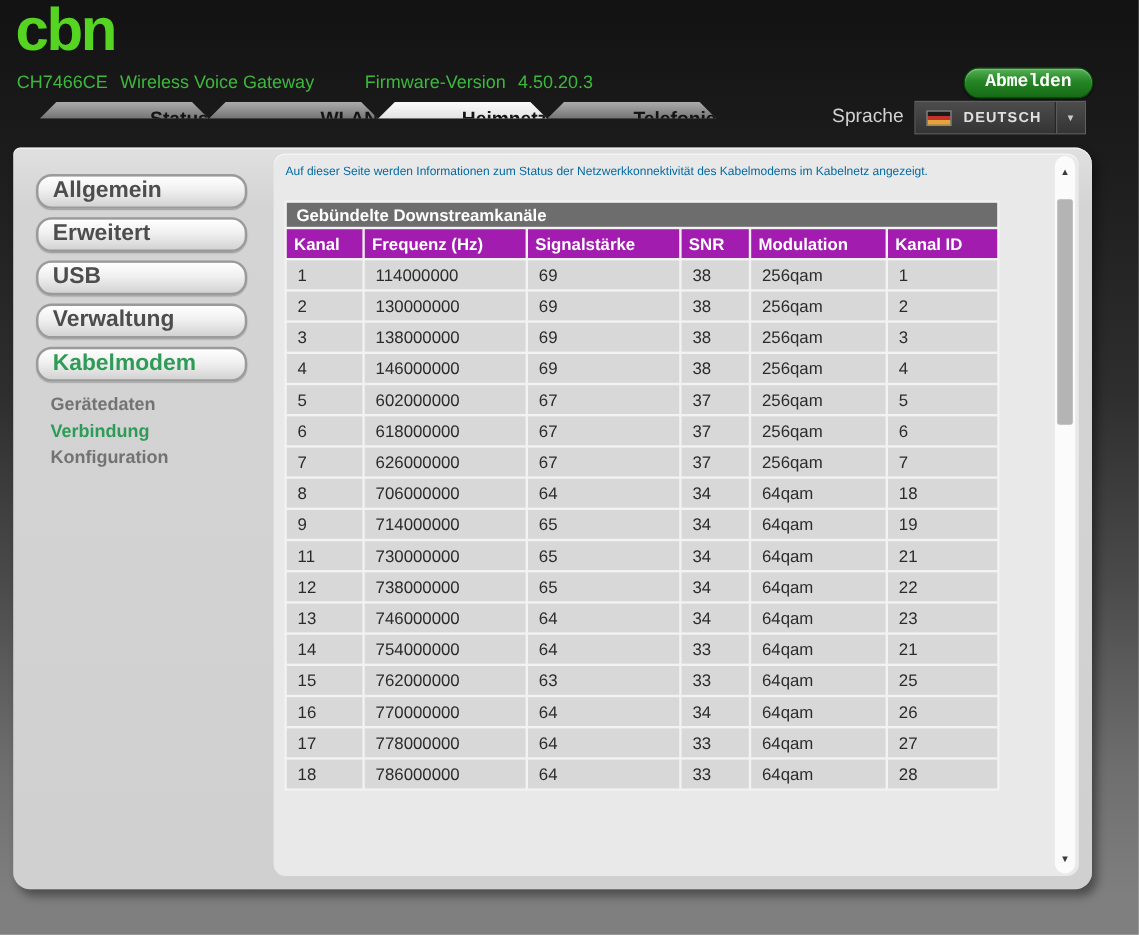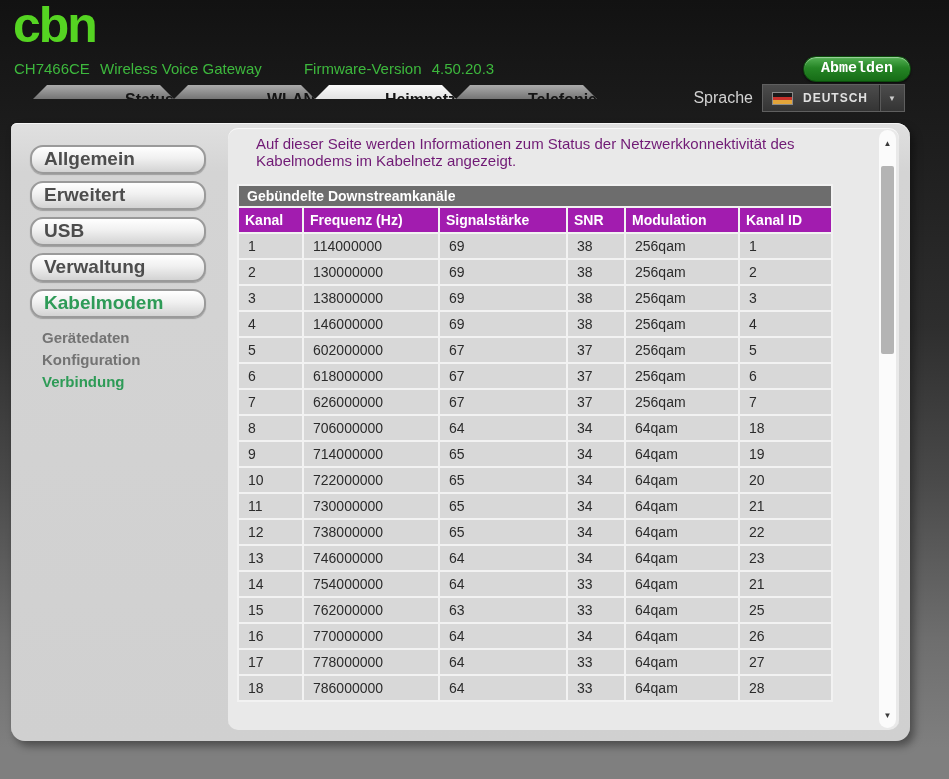--- a/index.html
+++ b/index.html
@@ -89,21 +89,21 @@
   .subnav-item { font-size:15px; font-weight:bold; color:#737373; line-height:22px; cursor:pointer; }
   .subnav-item.active { color:var(--active-green,#2e9b57); }
 
   
   .content {
     position:absolute; left:217px; top:5px; width:671px; height:602px;
     background:#e9e9e9; border-radius:10px;
     box-shadow:inset 0 1px 0 #f8f8f8;
     padding:7px 30px 8px 9px;
   }
-  .intro { font-size:15px; color:#701a75; line-height:17px; max-width:606px; margin-left:19px; }
+  .intro { font-size:10px; color:#0369a1; line-height:17px; max-width:606px; margin-left:1px; }
 
   table.data {
     border-collapse:separate; border-spacing:2px;
     background:#f2f2f2; margin-top:15px;
   }
   .title-bar th {
     background:#6d6d6d; color:#ffffff; font-size:14px; font-weight:bold;
     text-align:left; padding:2px 8px; height:20px;
   }
   th.col {
@@ -199,26 +199,26 @@
       <div class="pill active">
         <span>Kabelmodem</span>
       </div>
 
     <div class="subnav">
 
         <div class="subnav-item">
           <span>Gerätedaten</span>
         </div>
 
+        <div class="subnav-item active">
+          <span>Verbindung</span>
+        </div>
+
         <div class="subnav-item">
           <span>Konfiguration</span>
-        </div>
-
-        <div class="subnav-item active">
-          <span>Verbindung</span>
         </div>
 
     </div>
   </div>
 
   <div class="content">
     <div class="intro">Auf dieser Seite werden Informationen zum Status der Netzwerkkonnektivität des Kabelmodems im Kabelnetz angezeigt.</div>
 
     <table class="data">
       <colgroup>
@@ -325,28 +325,20 @@
 
           <tr>
             <td>9</td>
             <td>714000000</td>
             <td>65</td>
             <td>34</td>
             <td>64qam</td>
             <td>19</td>
           </tr>
 
-          <tr>
-            <td>10</td>
-            <td>722000000</td>
-            <td>65</td>
-            <td>34</td>
-            <td>64qam</td>
-            <td>20</td>
-          </tr>
 
           <tr>
             <td>11</td>
             <td>730000000</td>
             <td>65</td>
             <td>34</td>
             <td>64qam</td>
             <td>21</td>
           </tr>
 

